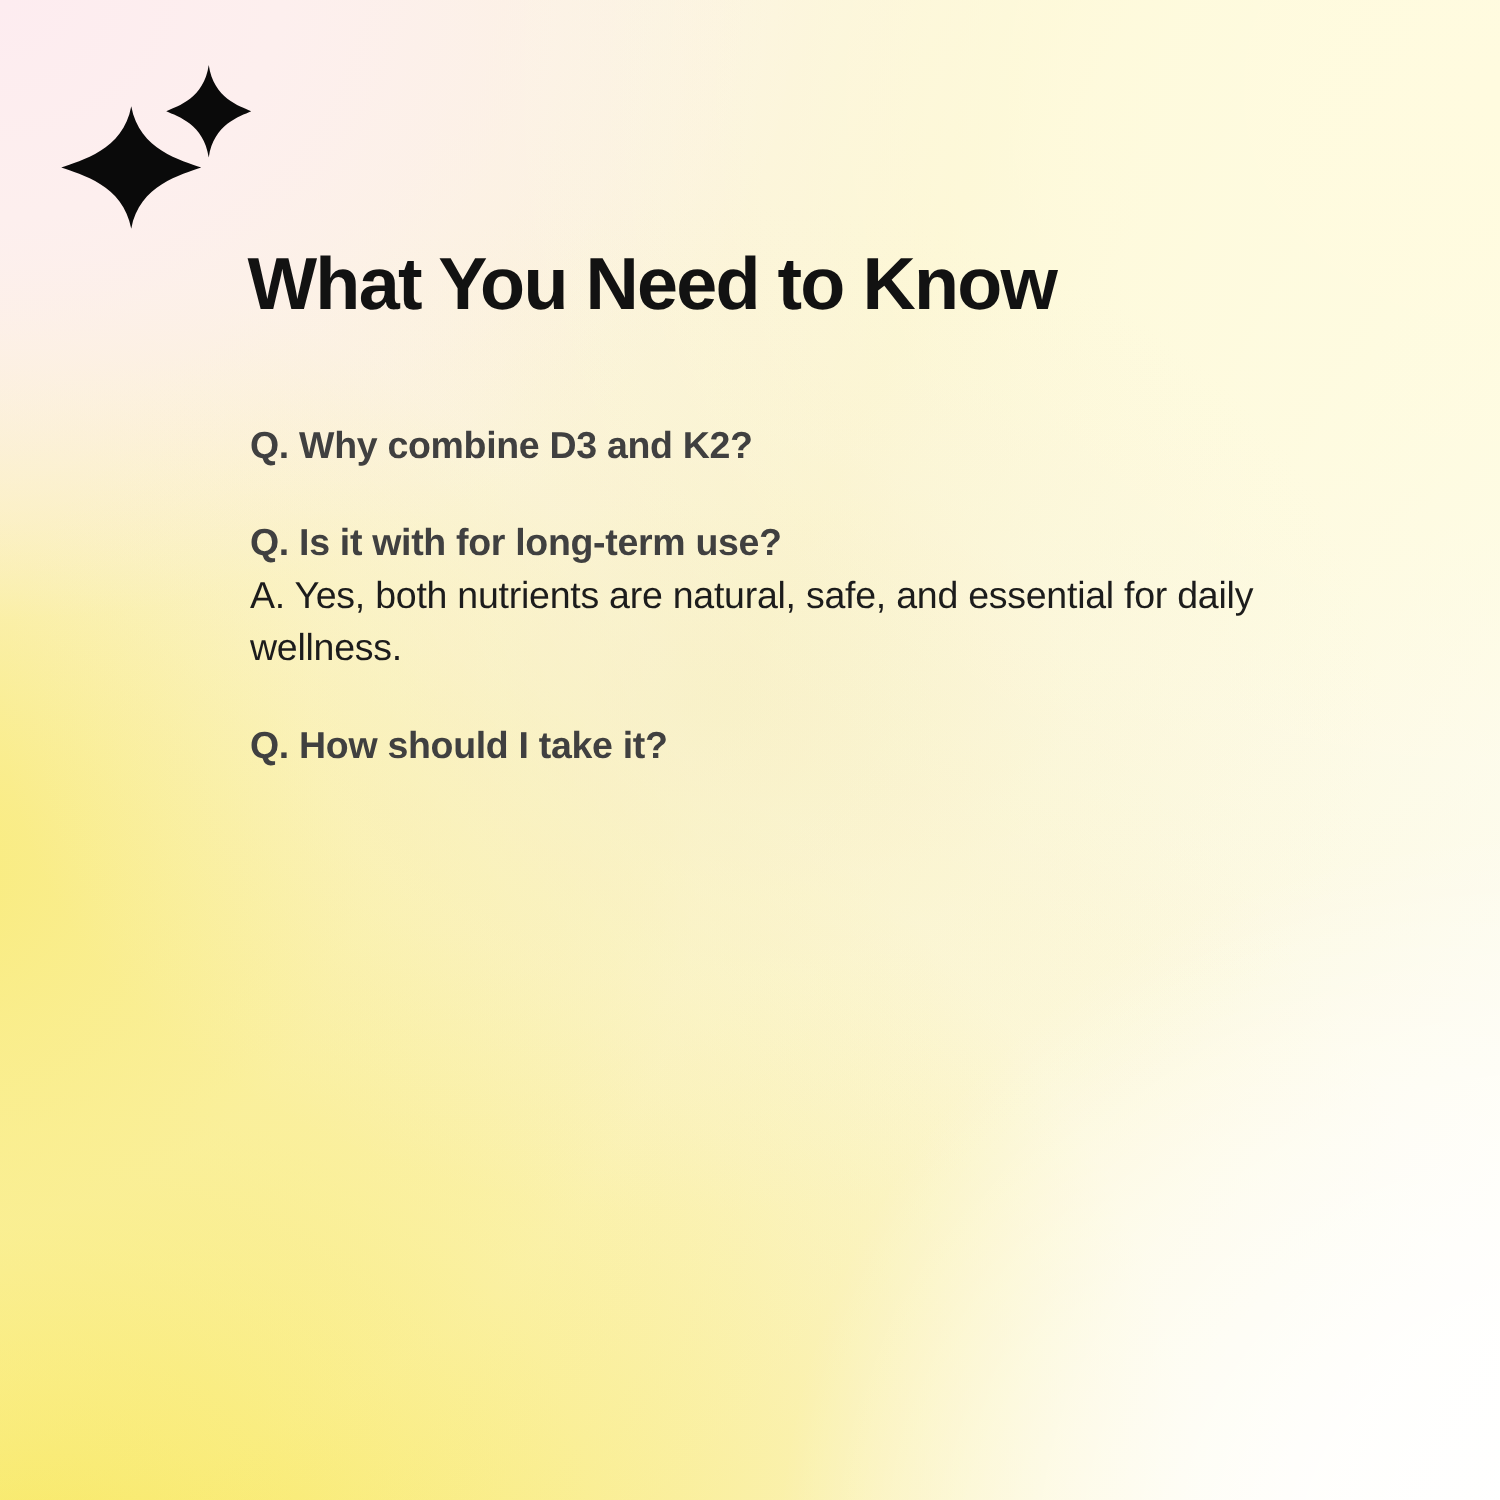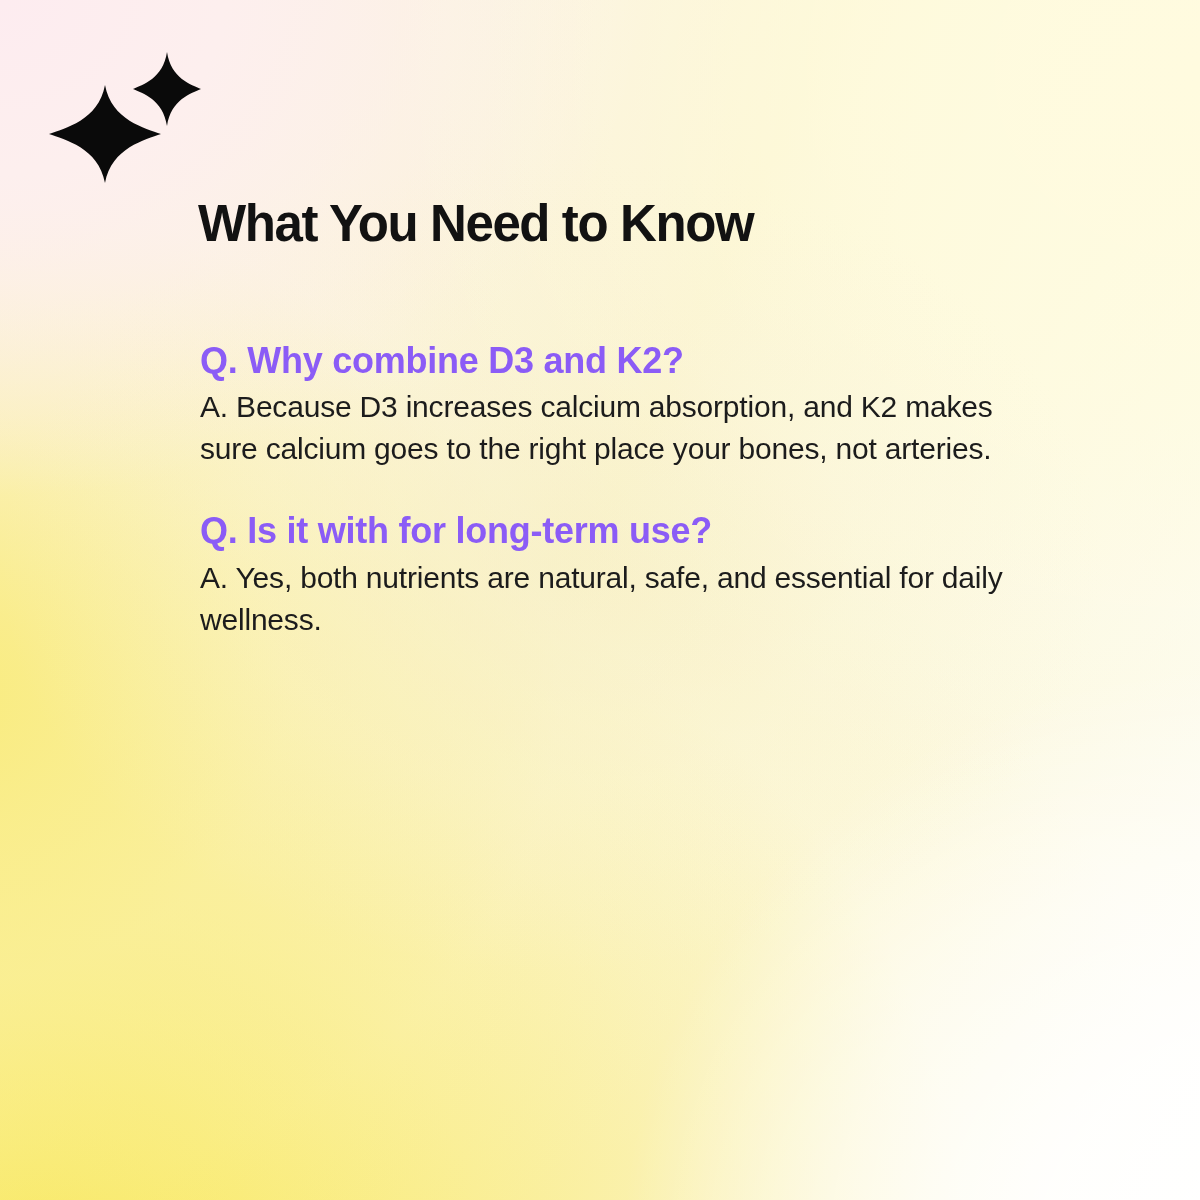--- a/index.html
+++ b/index.html
@@ -103,44 +103,44 @@
     position: absolute;
     left: 198px;
     top: 0;
     width: 880px;
   }
 
   .poster-title {
     position: absolute;
     left: 0;
     top: 198px;
-    font-size: 51px;
+    font-size: 59px;
     font-weight: 700;
     letter-spacing: -1.4px;
     color: #121212;
     line-height: 1;
     white-space: nowrap;
   }
 
   .faq-list {
     position: absolute;
     left: 2px;
     top: 336px;
     width: 870px;
     list-style: none;
   }
 
   .faq-item { margin-bottom: 36px; }
   .faq-item:last-child { margin-bottom: 0; }
 
   .faq-question {
-    font-size: 36px;
+    font-size: 30px;
     font-weight: 700;
     letter-spacing: -0.25px;
-    color: #8b5cf6;
+    color: #404040;
     line-height: 1.4;
   }
 
   .faq-answer {
     font-size: 30px;
     font-weight: 400;
     letter-spacing: -0.2px;
     color: #1c1c1c;
     line-height: 1.4;
     max-width: 855px;
@@ -164,24 +164,24 @@
     <path id="sparkle-small" d="M 167 52 C 170.91 78.788 191.61599999999999 84.745 201 89 C 191.61599999999999 93.255 170.91 99.212 167 126 C 163.09 99.212 142.38400000000001 93.255 133 89 C 142.38400000000001 84.745 163.09 78.788 167 52 Z" fill="#0A0A0A"></path>
   </svg>
 
   <div class="content">
 
     <h1 class="poster-title">What You Need to Know</h1>
 
     <ul class="faq-list" id="faq-list">
       <li class="faq-item">
         <div class="faq-question">Q. Why combine D3 and K2?</div>
-        <div class="faq-answer">A. Because D3 increases calcium absorption, and K2 makes sure calcium goes to the right place your bones, not arteries.</div>
       </li>
       <li class="faq-item">
         <div class="faq-question">Q. Is it with for long-term use?</div>
         <div class="faq-answer">A. Yes, both nutrients are natural, safe, and essential for daily wellness.</div>
       </li>
       <li class="faq-item">
+        <div class="faq-question">Q. How should I take it?</div>
       </li>
     </ul>
 
   </div>
 </div>
 
 </body></html>

